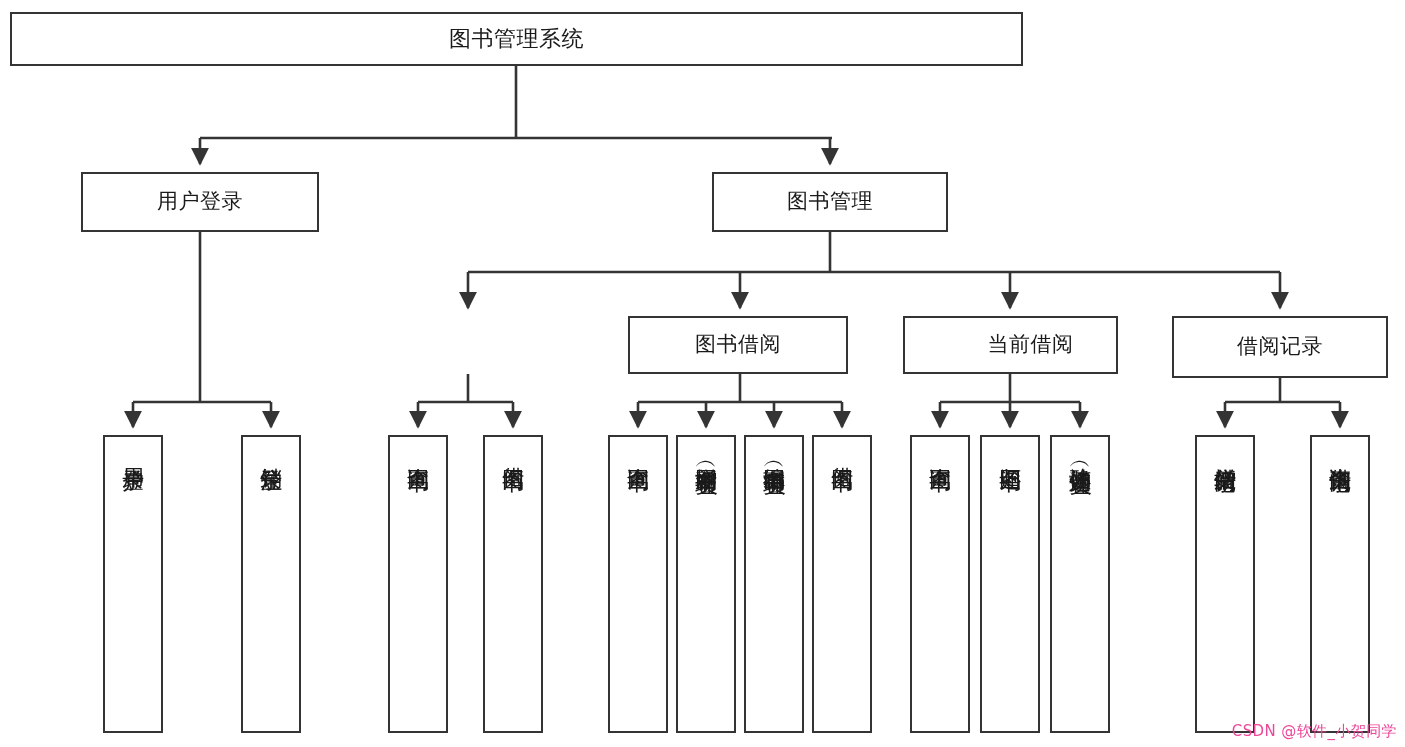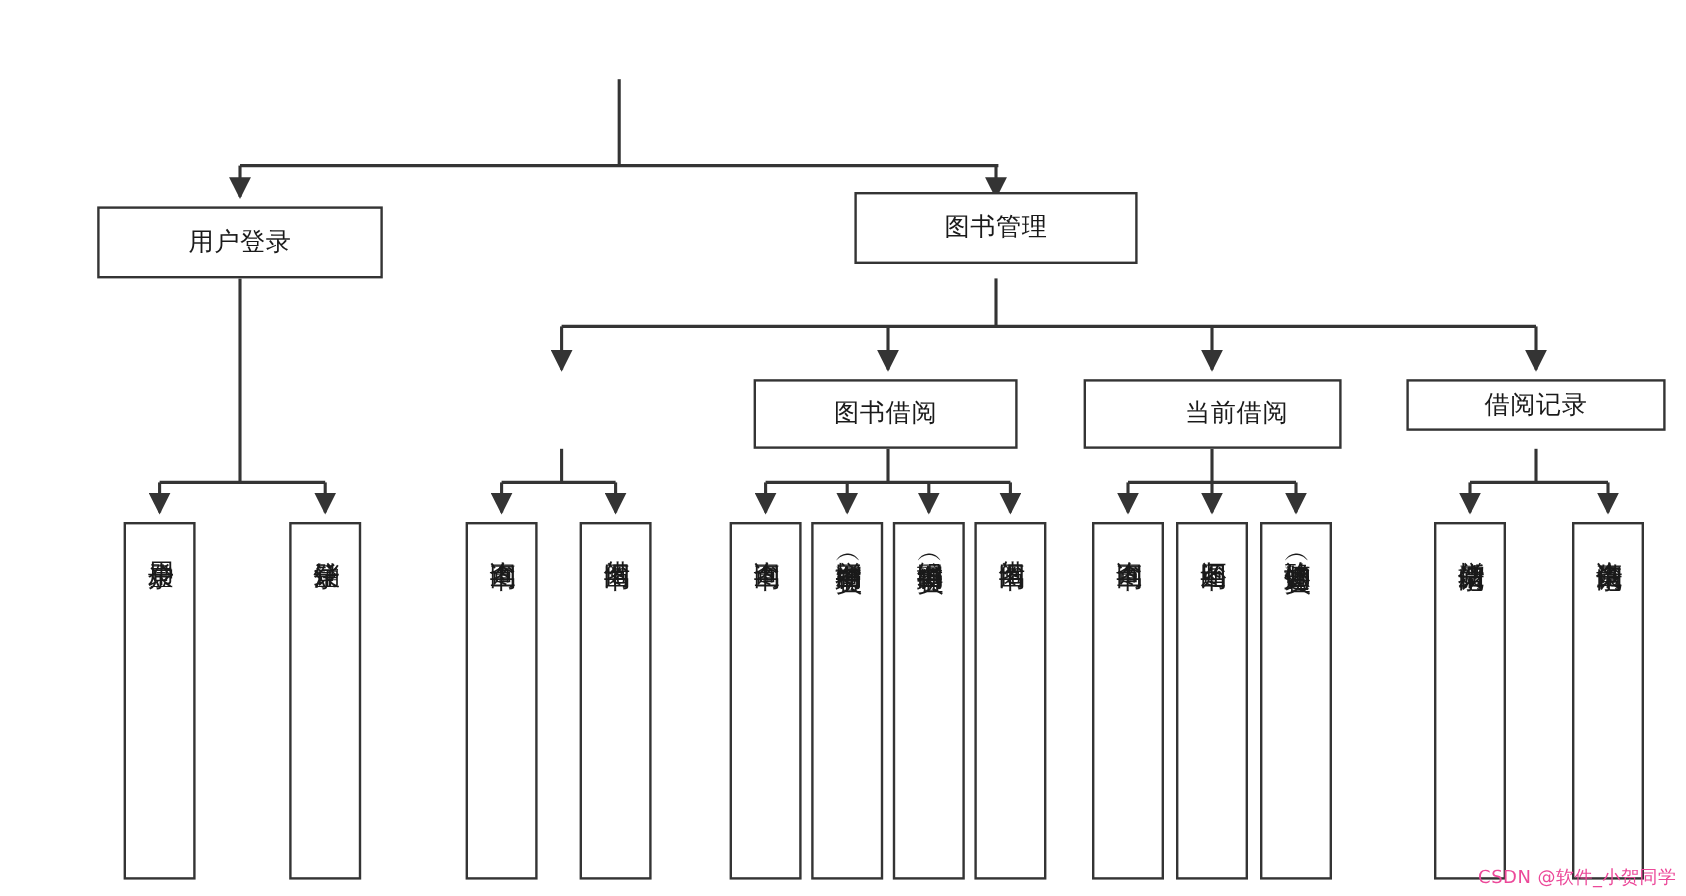--- a/index.html
+++ b/index.html
@@ -117,35 +117,38 @@
       <path d="M 1010 402 L 1010 427" marker-end="url(#arrow)"></path>
       <path d="M 1080 402 L 1080 427" marker-end="url(#arrow)"></path>
 
       <path d="M 1280 374 L 1280 402"></path>
       <path d="M 1225 402 L 1340 402"></path>
       <path d="M 1225 402 L 1225 427" marker-end="url(#arrow)"></path>
       <path d="M 1340 402 L 1340 427" marker-end="url(#arrow)"></path>
     </g>
   </svg>
 
+  <div class="node root horiz" style="left: 10px; top: 12px; width: 1013px; height: 54px;">
+    <span class="lbl">图书管理系统</span>
+  </div>
 
   <div class="node horiz" style="left: 81px; top: 172px; width: 238px; height: 60px;">
     <span class="lbl">用户登录</span>
   </div>
-  <div class="node horiz" style="left: 712px; top: 160px; width: 236px; height: 60px;">
+  <div class="node horiz" style="left: 712px; top: 172px; width: 236px; height: 60px;">
     <span class="lbl">图书管理</span>
   </div>
 
   <div class="node horiz" style="left: 628px; top: 316px; width: 220px; height: 58px;">
     <span class="lbl">图书借阅</span>
   </div>
   <div class="node horiz" style="left: 903px; top: 316px; width: 215px; height: 58px; padding-left: 40px;">
     <span class="lbl">当前借阅</span>
   </div>
-  <div class="node horiz" style="left: 1172px; top: 316px; width: 216px; height: 43px;">
+  <div class="node horiz" style="left: 1172px; top: 316px; width: 216px; height: 62px;">
     <span class="lbl">借阅记录</span>
   </div>
 
   <div class="node vert" style="left: 103px; top: 435px; width: 60px; height: 298px;">
     <span class="lbl">用户登录</span>
   </div>
   <div class="node vert" style="left: 241px; top: 435px; width: 60px; height: 298px;">
     <span class="lbl">注销登录</span>
   </div>
   <div class="node vert" style="left: 388px; top: 435px; width: 60px; height: 298px;">

